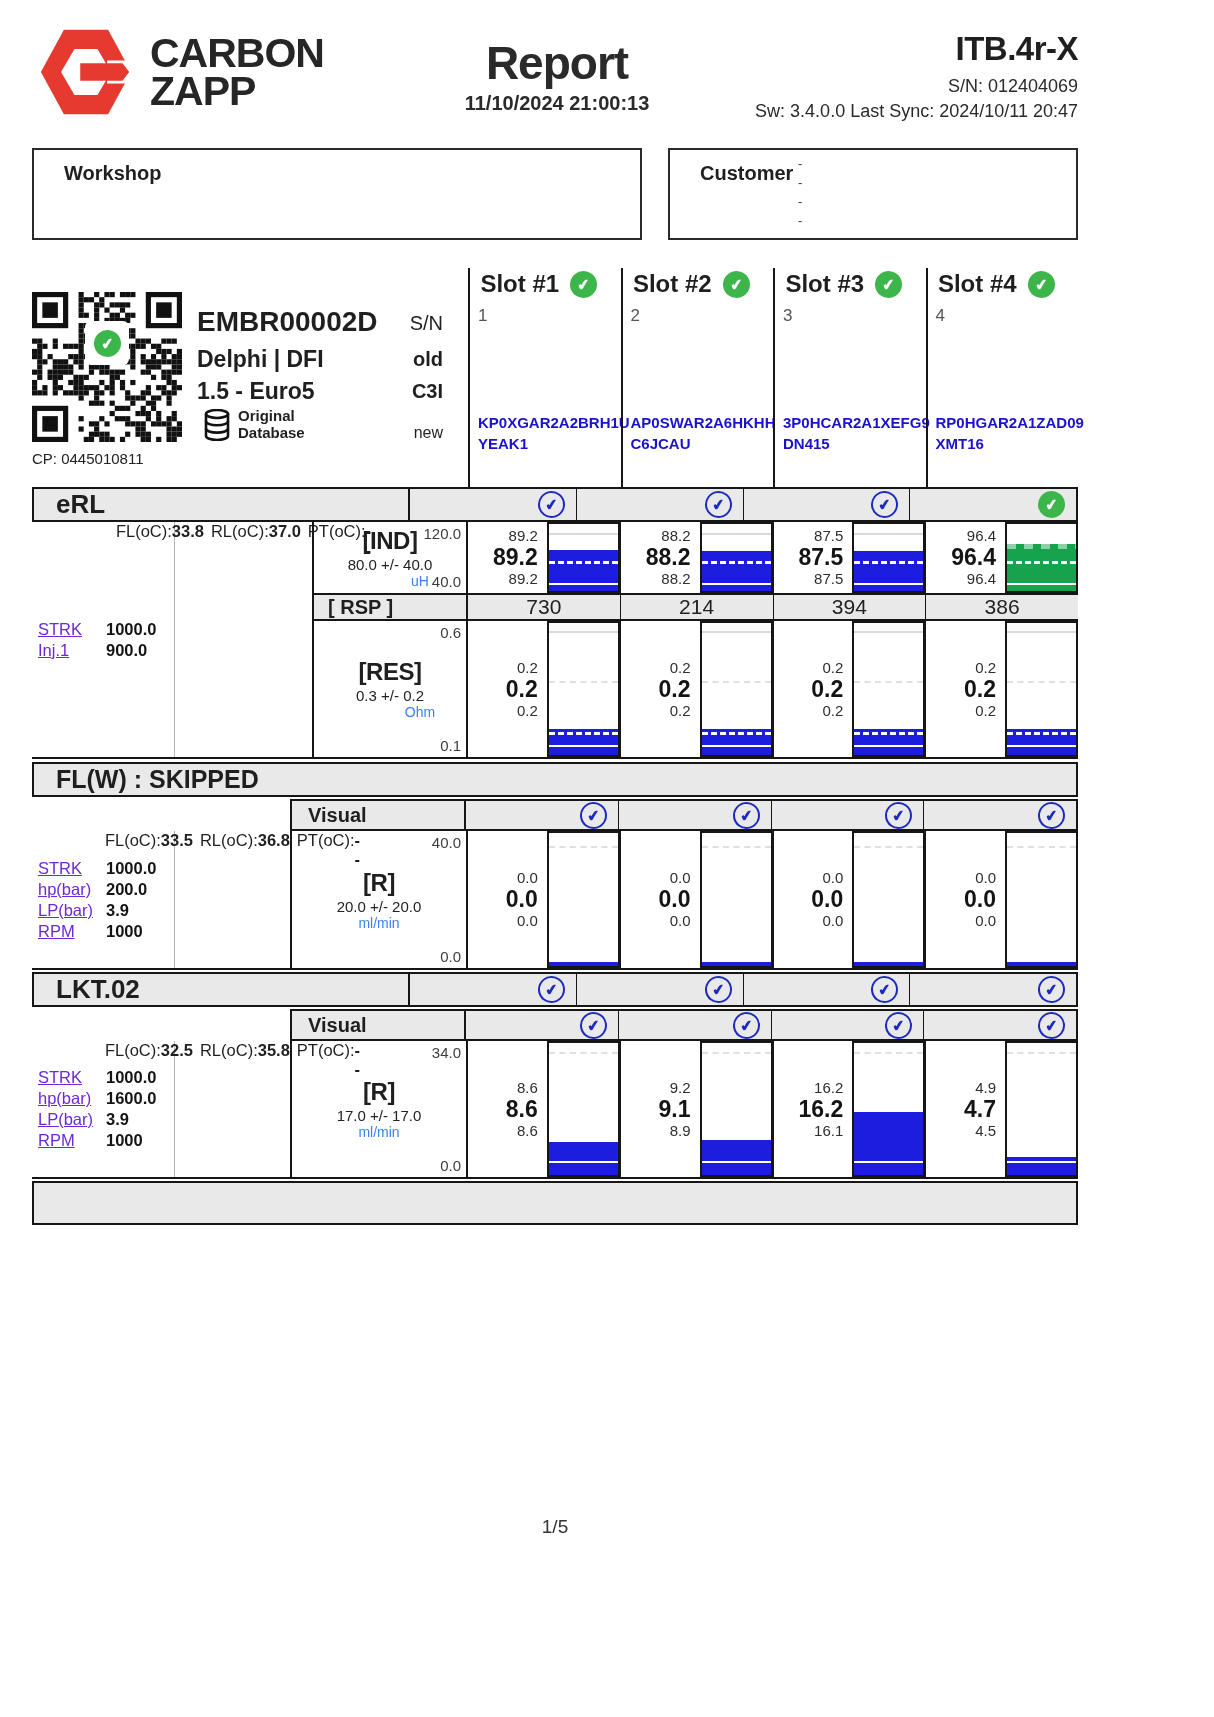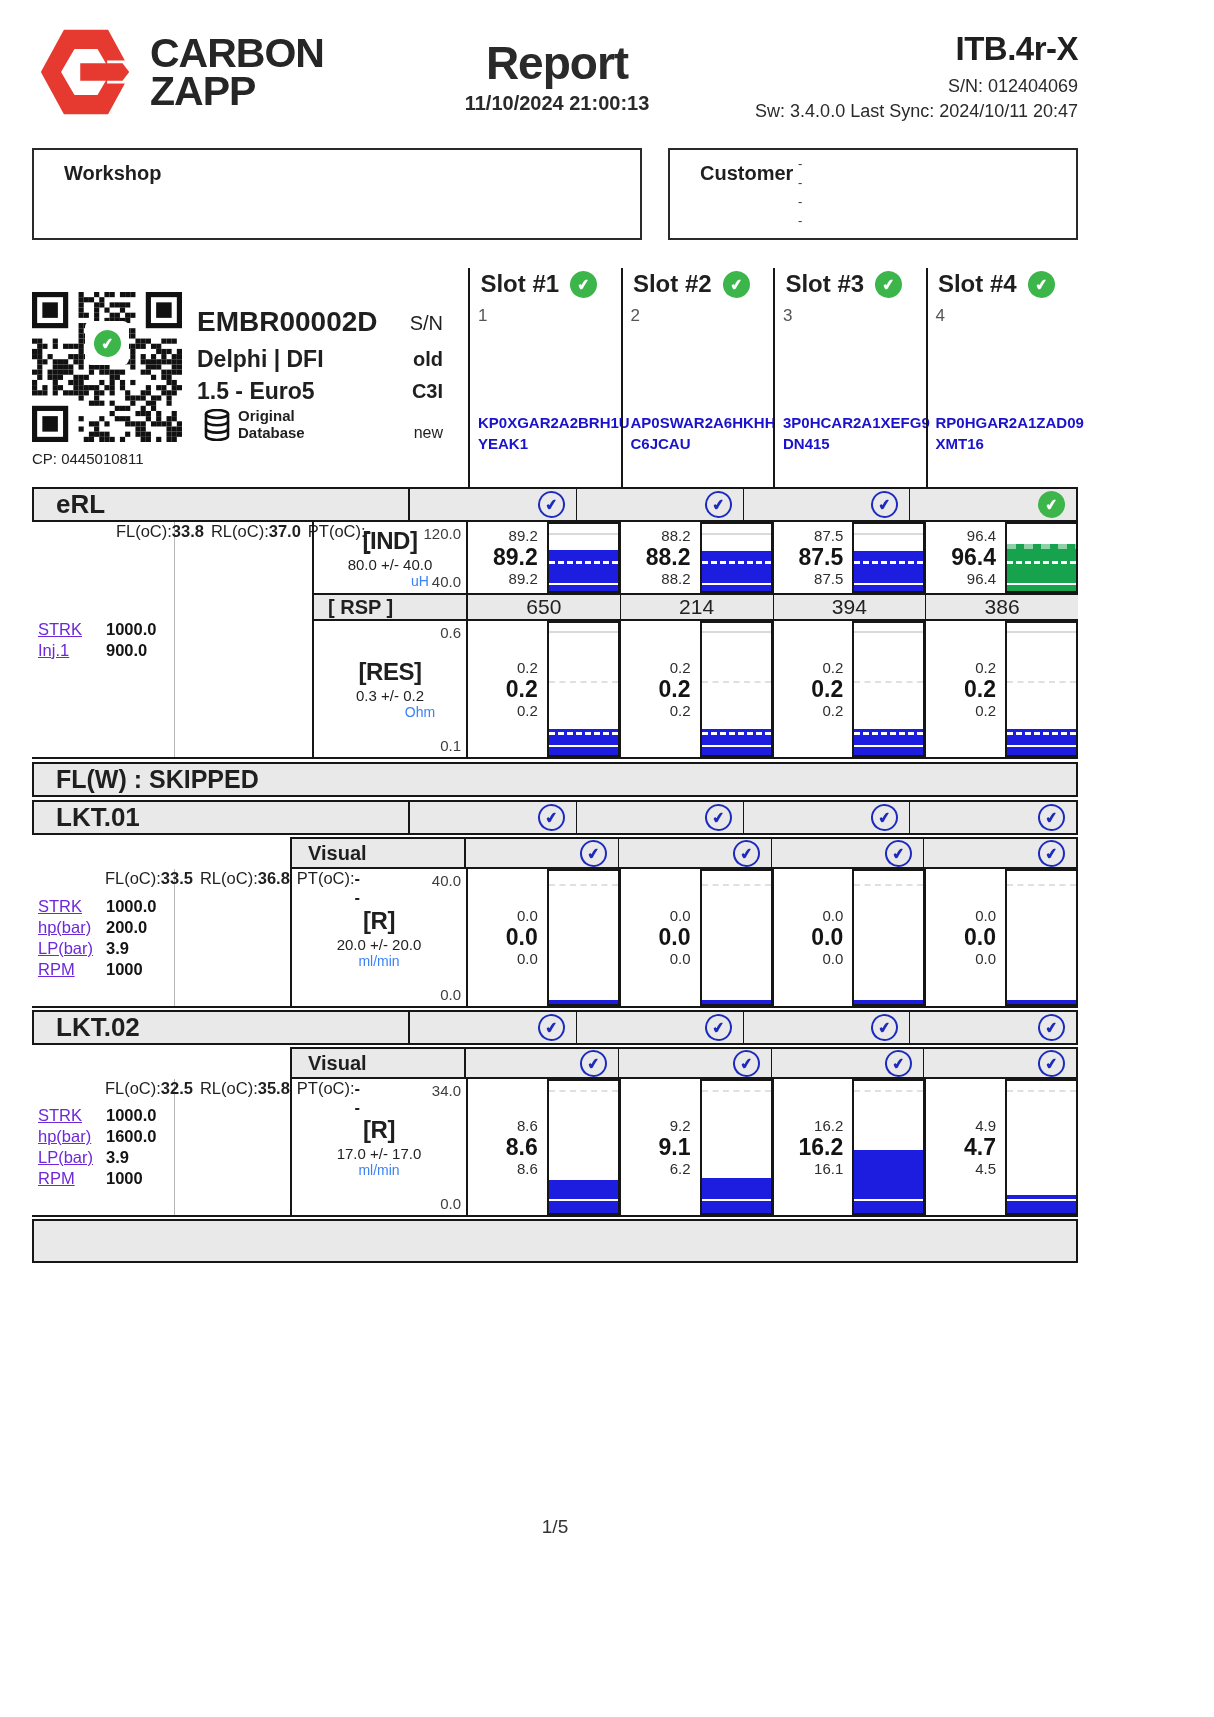--- a/index.html
+++ b/index.html
@@ -651,21 +651,21 @@
             <div class="chart">
                 <i class="bar green" style="height: 70.5%;"></i>
                 <i class="mk d" style="bottom: 40%;"></i>
                 <i class="mk s" style="bottom: 9%;"></i>
               </div>
           </div>
         </div>
 
         <div class="trow h-rsp rsprow">
           <div class="ti">[ RSP ]</div>
-          <div class="rspv">650</div>
+          <div class="rspv">730</div>
           <div class="rspv">214</div>
           <div class="rspv">394</div>
           <div class="rspv">386</div>
         </div>
 
         <div class="trow h-res">
           <div class="ti">
             <span class="ax-t">0.6</span>
             <span class="ax-b">0.1</span>
             <div class="tname">[RES]</div>
@@ -721,35 +721,20 @@
               </div>
           </div>
         </div>
       </div>
     </div>
 
     <div class="row flw mt3">
       <span>FL(W) : SKIPPED</span>
     </div>
 
-    <div class="row secbar mt3">
-      <div class="sec-label">LKT.01</div>
-      <div class="secc">
-          <span class="chk blue"></span>
-        </div>
-      <div class="secc">
-          <span class="chk blue"></span>
-        </div>
-      <div class="secc">
-          <span class="chk blue"></span>
-        </div>
-      <div class="secc">
-          <span class="chk blue"></span>
-        </div>
-    </div>
     <div class="visrow mt2">
       <div class="visspacer"></div>
       <div class="visbar">
         <div class="vlabel">Visual</div>
         <div class="secc">
             <span class="chk blue"></span>
           </div>
         <div class="secc">
             <span class="chk blue"></span>
           </div>
@@ -930,21 +915,21 @@
               </div>
             <div class="chart g-d7">
                 <i class="bar blue" style="height: 25.2941%;"></i>
                 <i class="mk s" style="bottom: 9%;"></i>
               </div>
           </div>
           <div class="slotcell">
             <div class="vals">
                 <span class="v-s">9.2</span>
                 <span class="v-b">9.1</span>
-                <span class="v-s">6.2</span>
+                <span class="v-s">8.9</span>
               </div>
             <div class="chart g-d7">
                 <i class="bar blue" style="height: 26.7647%;"></i>
                 <i class="mk s" style="bottom: 9%;"></i>
               </div>
           </div>
           <div class="slotcell">
             <div class="vals">
                 <span class="v-s">16.2</span>
                 <span class="v-b">16.2</span>

